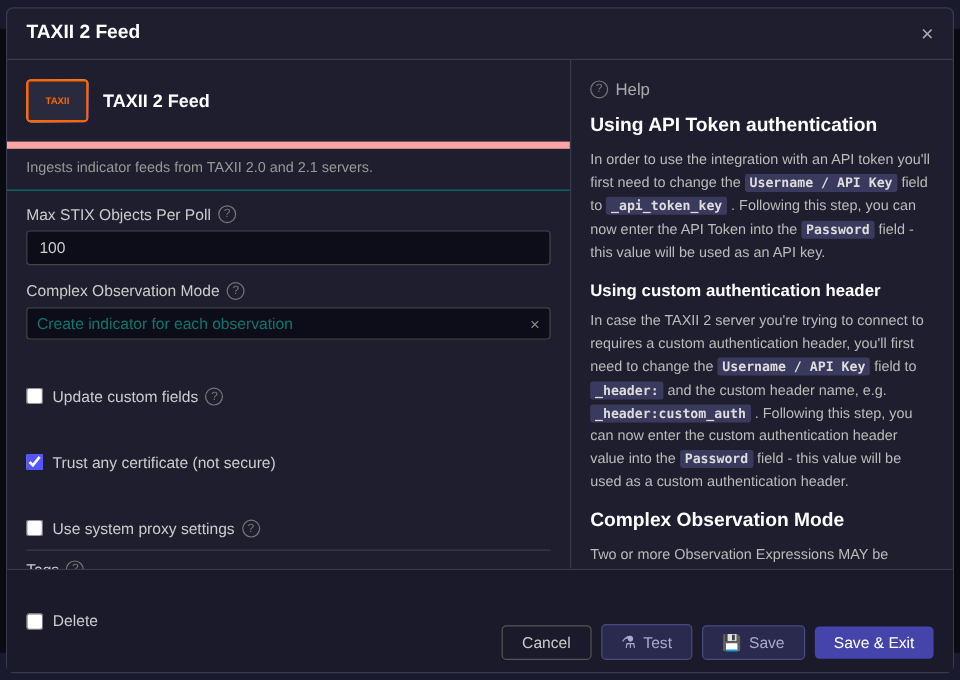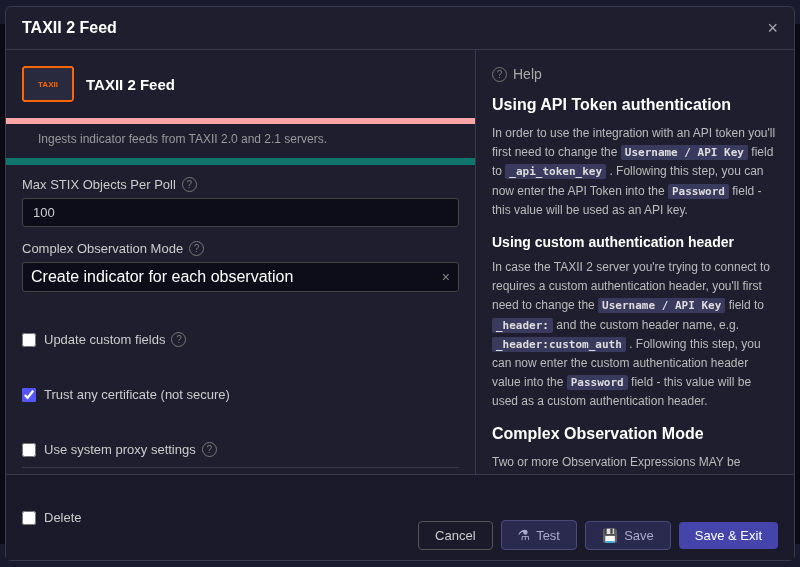--- a/index.html
+++ b/index.html
@@ -100,24 +100,24 @@
       font-weight: bold;
       border: 2px solid #ff6600;
       border-radius: 3px;
     }
     .feed-name {
       font-size: 15px;
       font-weight: 600;
       color: #fff;
     }
     .feed-description {
-      padding: 8px 32px 12px;
+      padding: 8px 16px 12px;
       color: #999;
       font-size: 12px;
-      border-bottom: 7px solid #0f766e;
+      border-bottom: 1px solid #0f766e;
     }
     .form-section {
       padding: 12px 16px;
     }
     .form-group {
       margin-bottom: 14px;
     }
     .form-label {
       display: flex;
       align-items: center;
@@ -162,34 +162,34 @@
       display: flex;
       align-items: center;
       background: #0d0d1a;
       border: 1px solid #444;
       border-radius: 3px;
       padding: 5px 8px;
       gap: 6px;
     }
     .observation-mode-text {
       flex: 1;
-      color: #ffffff;
-      font-size: 16px;
+      color: #0f766e;
+      font-size: 13px;
     }
     .clear-btn {
       background: none;
       border: none;
       color: #888;
       cursor: pointer;
       font-size: 14px;
       line-height: 1;
     }
     .checkbox-row {
       display: flex;
-      align-items: flex-end;
+      align-items: flex-start;
       gap: 8px;
       margin-bottom: 10px;
       margin-top: 40px;
     }
     .checkbox-input {
       width: 14px;
       height: 14px;
       accent-color: #5555ff;
       cursor: pointer;
     }

